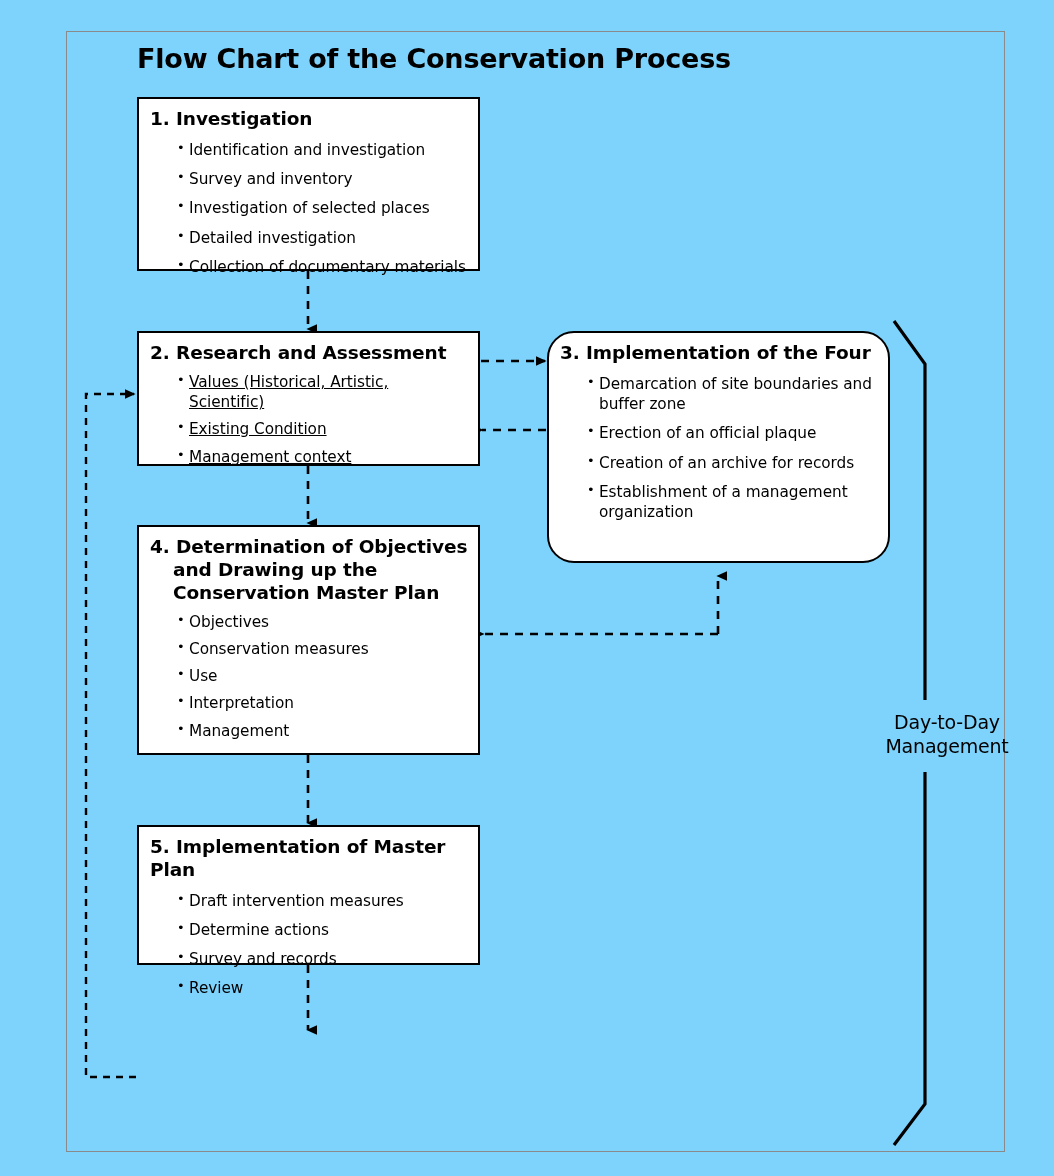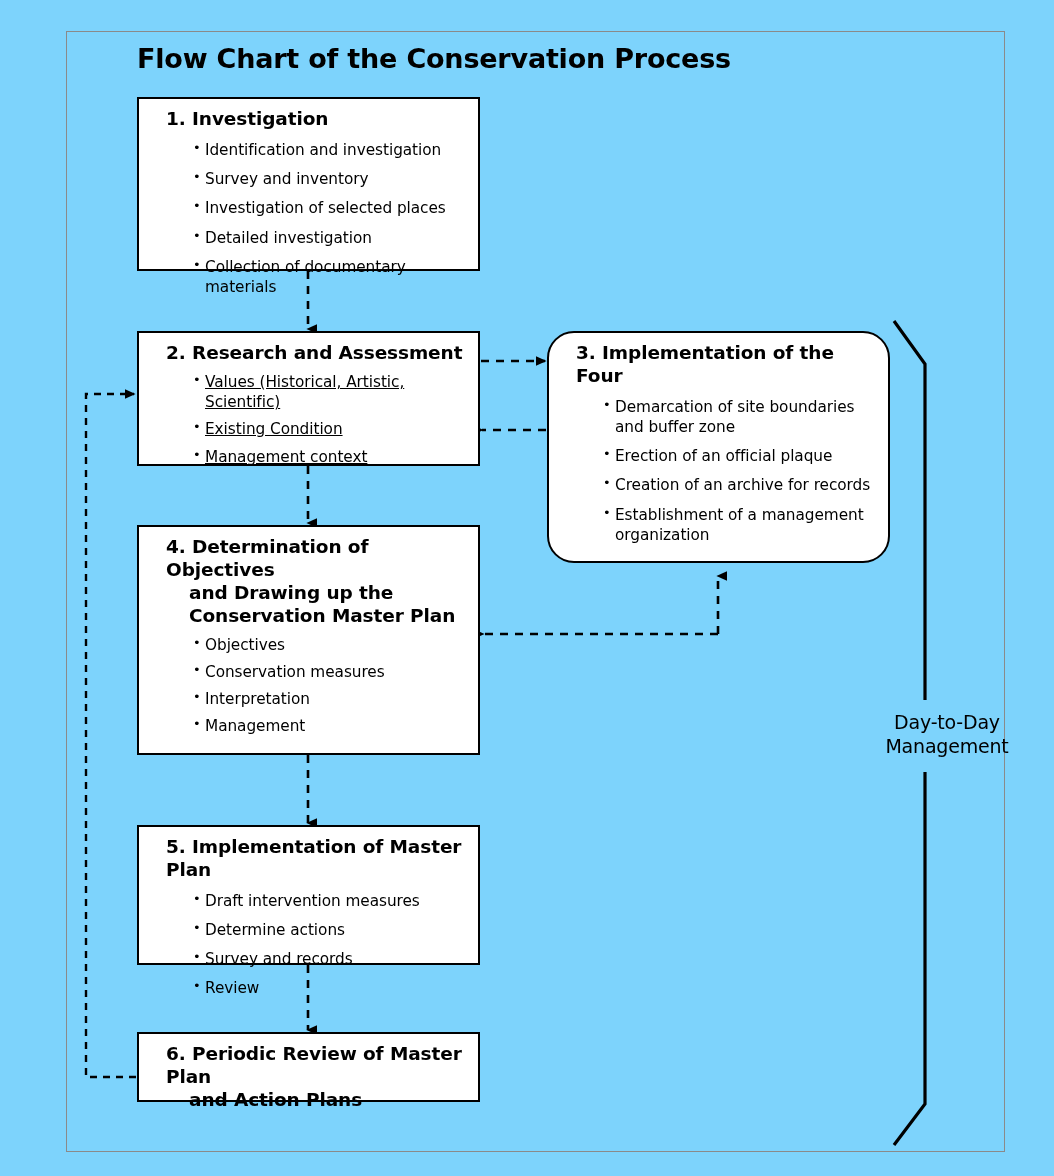--- a/index.html
+++ b/index.html
@@ -75,21 +75,21 @@
     letter-spacing: -0.05px;
   }
   .bullets li::before {
     content: "\2022";
     position: absolute;
     left: 0;
     top: -1px;
     font-size: 13px;
   }
   .box-inner {
-    padding: 9px 10px 8px 27px;
+    padding: 9px 10px 8px 11px;
   }
   
   #box-1 { left:137px; top:97px;  width:343px; height:174px; }
   #box-2 { left:137px; top:331px; width:343px; height:135px; }
   #box-3 { left:547px; top:331px; width:343px; height:232px;border-radius:27px; }
   #box-4 { left:137px; top:525px; width:343px; height:230px; }
   #box-5 { left:137px; top:825px; width:343px; height:140px; }
   #box-6 { left:137px; top:1032px;width:343px; height:70px;  }
 
   #box-1 .bullets { margin-left: 27px; margin-top: 2px; }
@@ -221,20 +221,21 @@
     <div class="box-inner">
       <div class="box-title">
         <span class="num">4.</span>
         <span>Determination of Objectives</span>
       </div>
       <div class="box-title-indent">and Drawing up the</div>
       <div class="box-title-indent">Conservation Master Plan</div>
       <ul class="bullets">
         <li>Objectives</li>
         <li>Conservation measures</li>
+        <li>Use</li>
         <li>Interpretation</li>
         <li>Management</li>
       </ul>
     </div>
   </div>
 
   <div class="box" id="box-5">
     <div class="box-inner">
       <div class="box-title">
         <span class="num">5.</span>
@@ -242,28 +243,19 @@
       </div>
       <ul class="bullets">
         <li>Draft intervention measures</li>
         <li>Determine actions</li>
         <li>Survey and records</li>
         <li>Review</li>
       </ul>
     </div>
   </div>
 
-  <div class="box" id="box-6">
-    <div class="box-inner">
-      <div class="box-title">
-        <span class="num">6.</span>
-        <span>Periodic Review of Master Plan</span>
-      </div>
-      <div class="box-title-indent">and Action Plans</div>
-    </div>
-  </div>
 
   <div id="daytoday-label">
     <div>Day-to-Day</div>
     <div>Management</div>
   </div>
 
 </div>
 
 </body></html>

